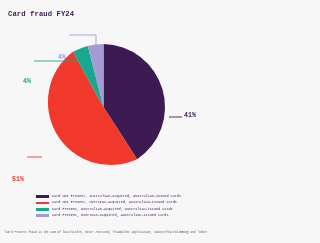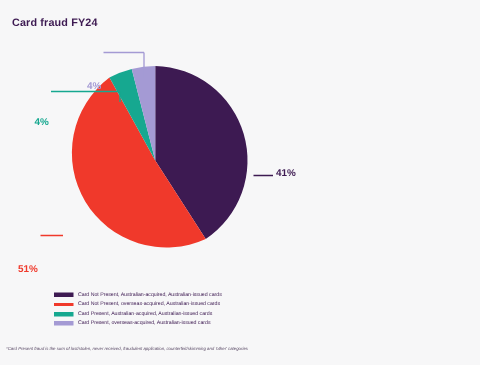--- a/index.html
+++ b/index.html
@@ -14,20 +14,21 @@
     overflow: hidden;
     position: relative;
   }
   #page {
     position: absolute;
     left: 0;
     top: 0;
     width: 207px;
     height: 193px;
     background: #f7f7f8;
+    font-family: Liberation Mono, monospace;
   }
   #chart-title {
     position: absolute;
     left: 8px;
     top: 10px;
     font-size: 7.2px;
     font-weight: bold;
     color: #3d1a52;
     letter-spacing: 0.1px;
     white-space: nowrap;

